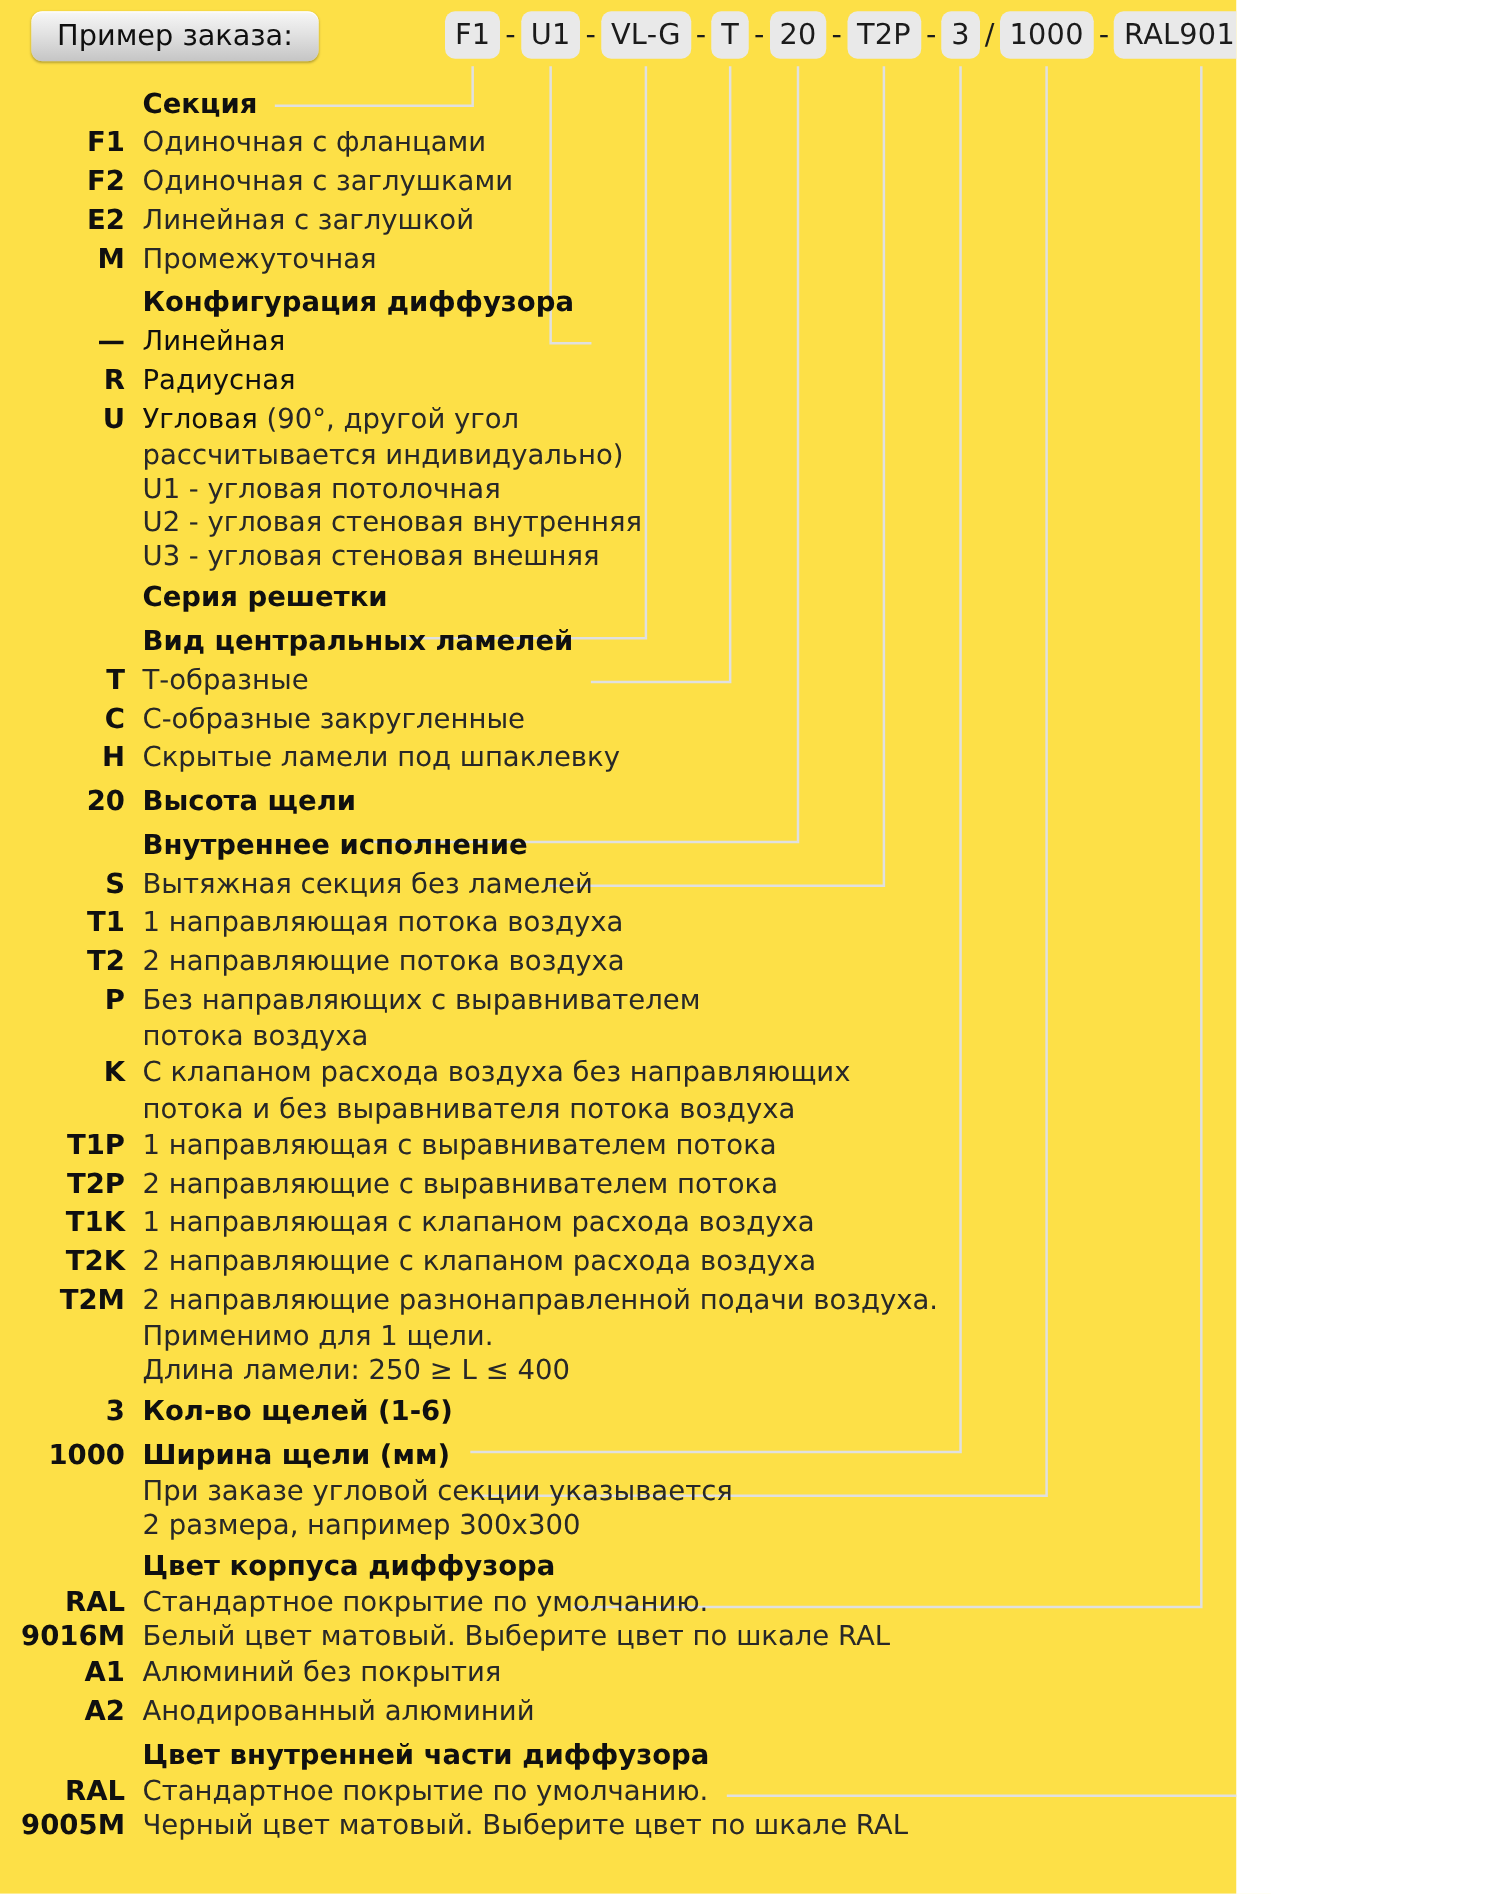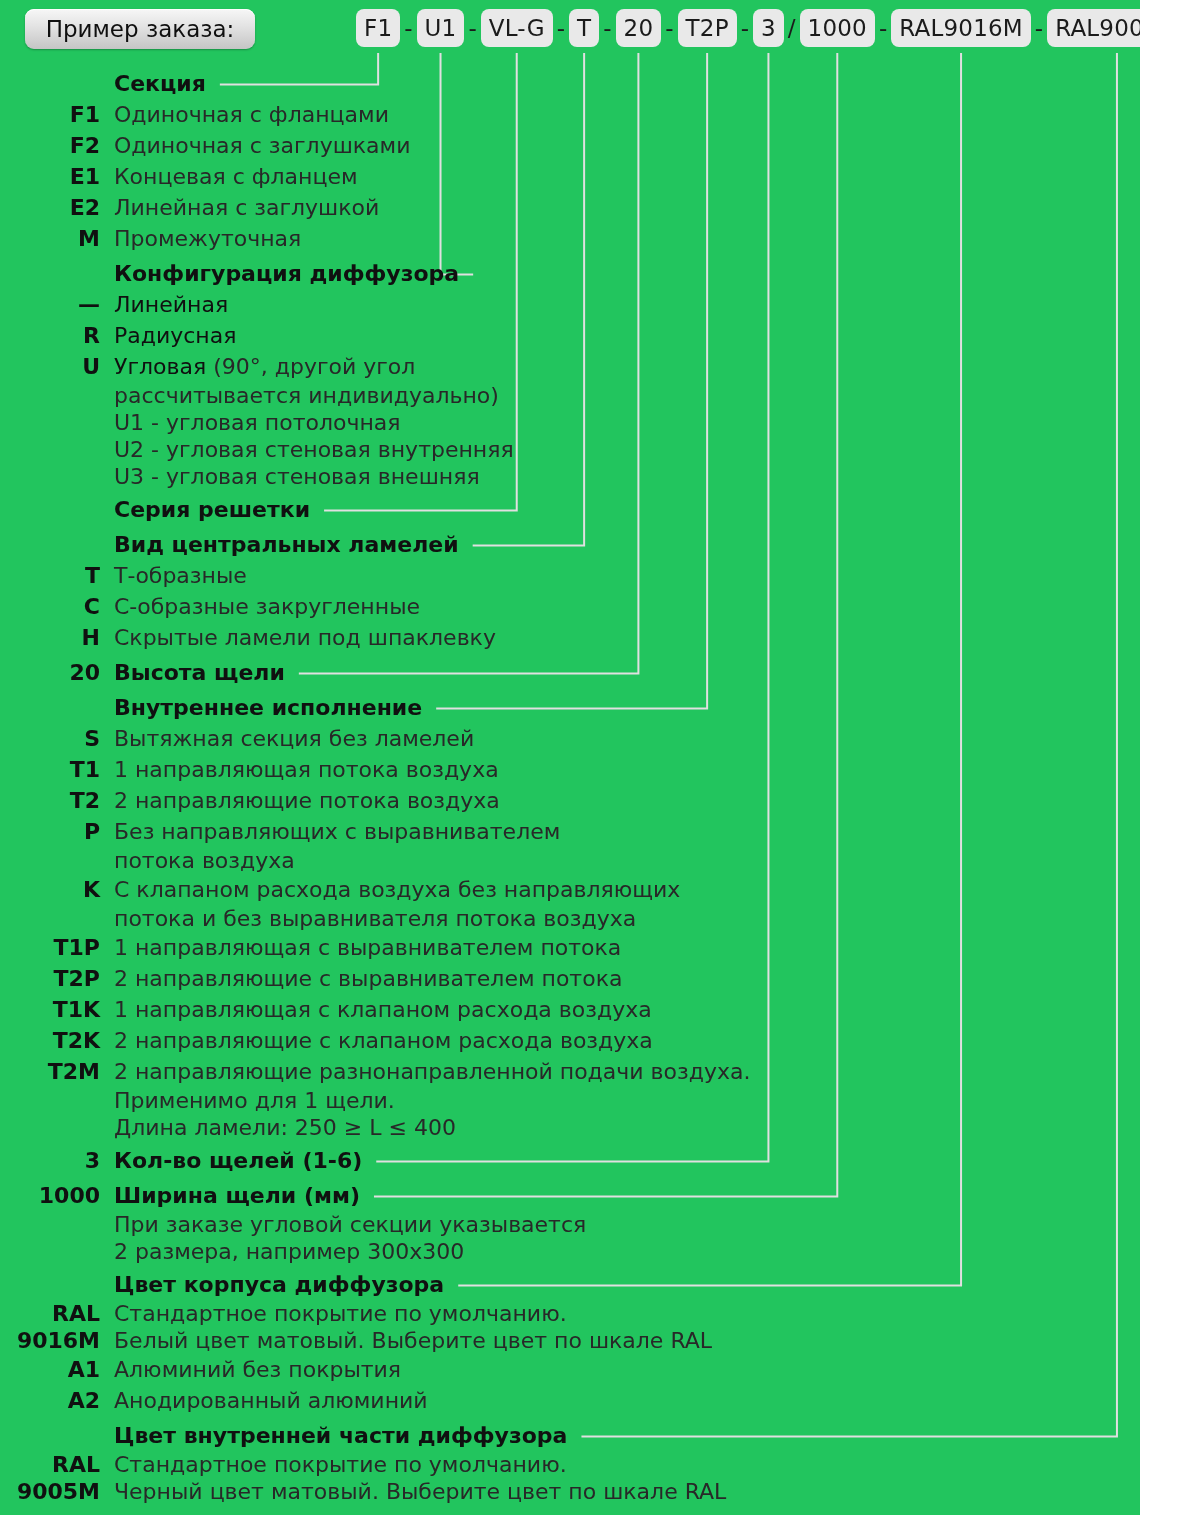--- a/index.html
+++ b/index.html
@@ -1,20 +1,20 @@
 <!DOCTYPE html>
 <html><head>
 <meta charset="utf-8">
 <style>
   html, body { margin: 0; padding: 0; background: #ffffff; }
   #page {
     position: relative;
-    width: 1140px;
+    width: 989px;
     height: 1515px;
-    background: #22c55e;
+    background: #fde047;
     overflow: hidden;
     font-family: "DejaVu Sans", "Liberation Sans", sans-serif;
     color: #242424;
   }
   #connector-svg {
     position: absolute;
     left: 0; top: 0;
     width: 1200px; height: 1515px;
     z-index: 0;
   }
@@ -124,24 +124,20 @@
       </div>
       <div class="row">
         <span class="code">F1</span>
         <span class="desc">Одиночная с фланцами</span>
       </div>
       <div class="row">
         <span class="code">F2</span>
         <span class="desc">Одиночная с заглушками</span>
       </div>
       <div class="row">
-        <span class="code">E1</span>
-        <span class="desc">Концевая с фланцем</span>
-      </div>
-      <div class="row">
         <span class="code">E2</span>
         <span class="desc">Линейная с заглушкой</span>
       </div>
       <div class="row">
         <span class="code">M</span>
         <span class="desc">Промежуточная</span>
       </div>
       <div class="row hdr">
         <span class="code"></span>
         <span class="desc"><span class="hdr-text">Конфигурация диффузора</span></span>

